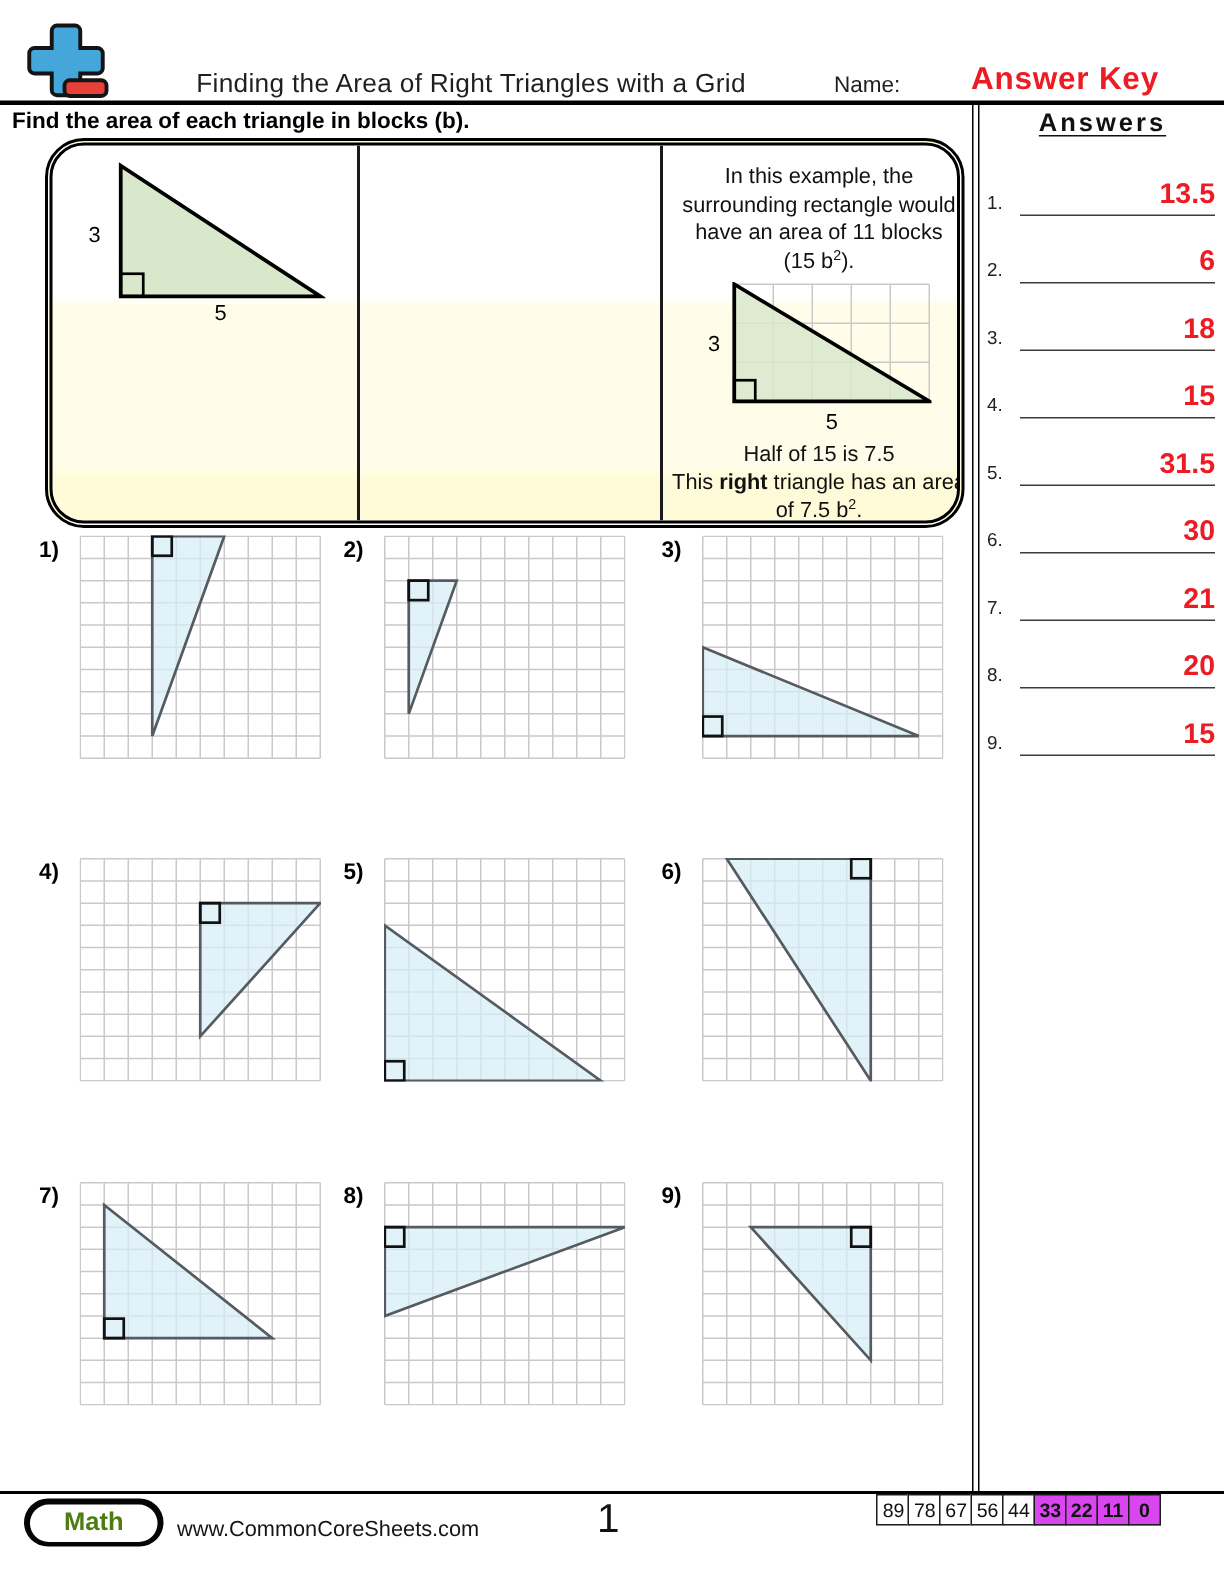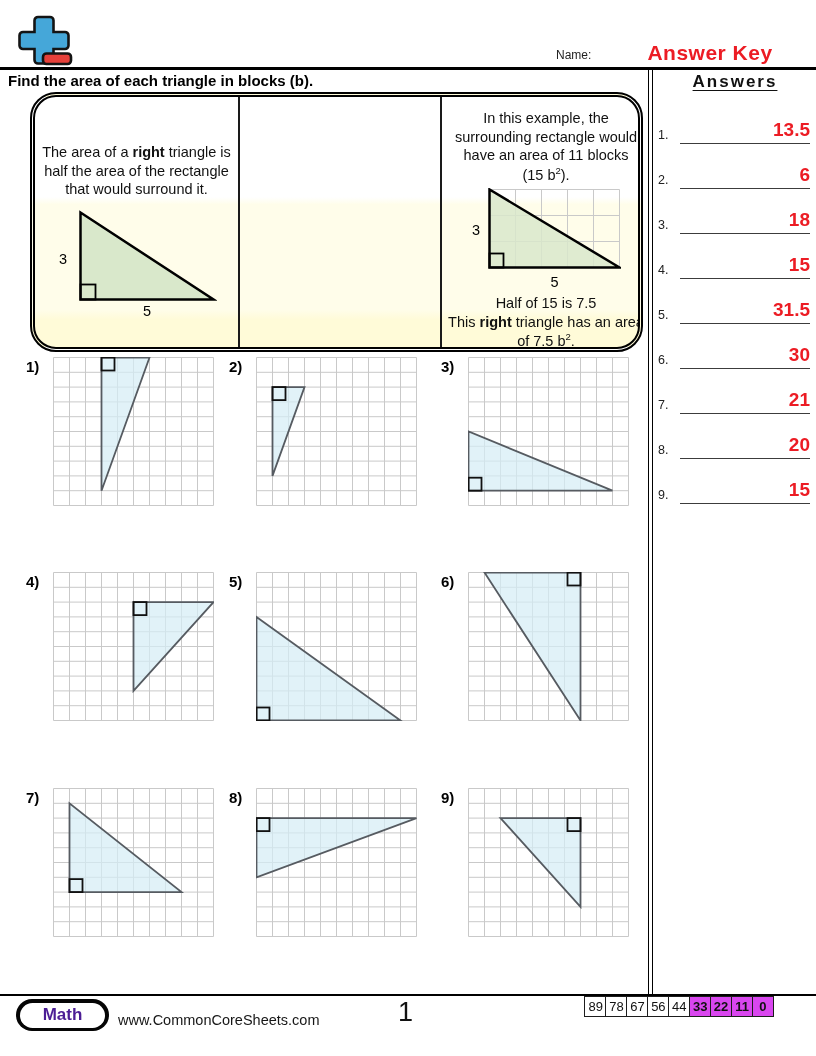--- a/index.html
+++ b/index.html
@@ -4,21 +4,21 @@
 <style>
   * { margin:0; padding:0; box-sizing:border-box; }
   html,body { background:#e8e8e8; }
   body { font-family:"Liberation Sans", sans-serif; }
   .page { position:relative; width:816px; height:1056px; background:#fff; margin:0 auto; overflow:hidden; }
 
   
   .logo { position:absolute; left:17px; top:13px; }
   .hdr-title { position:absolute; left:108px; top:45px; width:412px; text-align:center;
                font-size:17.5px; font-weight:500; color:#1f1f1f; letter-spacing:.2px; }
-  .hdr-name { position:absolute; left:556px; top:48px; font-size:12px; color:#1f1f1f; }
+  .hdr-name { position:absolute; left:556px; top:48px; font-size:15px; color:#1f1f1f; }
   .hdr-key  { position:absolute; left:621px; top:41px; width:178px; text-align:center;
               font-size:21px; font-weight:bold; color:#ec1c24; letter-spacing:.5px; }
   .hdr-rule { position:absolute; left:0; top:67px; width:816px; height:3px; background:#000; }
   .instruction { position:absolute; left:8px; top:72px; font-size:15px; font-weight:bold; color:#000; }
 
   
   .ans-sep { position:absolute; left:648px; top:70px; height:924px; width:5px;
              border-left:1.6px solid #000; border-right:1.6px solid #000; }
   .ans-head { position:absolute; left:656px; top:72px; width:158px; text-align:center;
               font-size:17px; font-weight:bold; letter-spacing:2px; color:#111;
@@ -55,38 +55,39 @@
   
   .problem { position:absolute; display:flex; align-items:flex-start; }
   .problem .plabel { width:27px; font-size:15px; font-weight:bold; color:#000; padding-top:1px; }
 
   
   .ftr-rule { position:absolute; left:0; top:994px; width:816px; height:2px; background:#000; }
   .badge { position:absolute; left:16px; top:999px; width:93px; height:32px;
            background:#050505; border-radius:16px; }
   .badge .pill { position:absolute; left:4px; top:3.5px; right:4px; bottom:3.5px;
                  background:#fff; border-radius:13px; display:flex; align-items:center; justify-content:center;
-                 font-size:17px; font-weight:bold; color:#4c1d95; }
+                 font-size:17px; font-weight:bold; color:#4d7c0f; }
   .site { position:absolute; left:118px; top:1012px; font-size:14.5px; color:#161616; }
   .pagenum { position:absolute; left:398px; top:997px; font-size:27px; color:#111; }
   .score-label { position:absolute; left:584px; top:1001px; font-size:13px; color:#111; }
   .score-row { position:absolute; left:586px; top:996px; display:flex; }
   .score-box { width:22.5px; height:21px; border:1.6px solid #1c1c1c; margin-left:-1.6px;
                display:flex; align-items:center; justify-content:center; font-size:13px; color:#111; background:#fff; }
   .score-box.blue { background:#d946ef;font-weight:bold; }
 </style>
 </head>
 <body>
 
 <div class="page">
 
   <svg class="logo" width="58" height="54" viewBox="0 0 58 54">
     <path d="M21 4 h12 a3.5 3.5 0 0 1 3.5 3.5 V19 H48 a3.5 3.5 0 0 1 3.5 3.5 v10 a3.5 3.5 0 0 1 -3.5 3.5 H36.5 V47 a3.5 3.5 0 0 1 -3.5 3.5 H21 A3.5 3.5 0 0 1 17.5 47 V36 H6 a3.5 3.5 0 0 1 -3.5 -3.5 v-10 A3.5 3.5 0 0 1 6 19 h11.5 V7.5 A3.5 3.5 0 0 1 21 4 z" fill="#45a7d9" stroke="#141414" stroke-width="2.6"></path>
     <rect x="26" y="40.5" width="28" height="10.5" rx="3.5" fill="#e6403a" stroke="#141414" stroke-width="2.6"></rect>
   </svg>
+  <div class="hdr-title">Finding the Area of Right Triangles with a Grid</div>
   <div class="hdr-name">Name:</div>
   <div class="hdr-key">Answer Key</div>
   <div class="hdr-rule"></div>
   <div class="instruction">Find the area of each triangle in blocks (b).</div>
 
   <div class="ans-sep"></div>
   <div class="ans-head">Answers</div>
   <div id="answers-list">
   <div class="answer-row" style="top: 108px;">
     <span class="num">1.</span>
@@ -129,23 +130,20 @@
   </div>
 
   <div class="answer-row" style="top: 468px;">
     <span class="num">9.</span>
     <div class="val">15</div>
   </div>
 </div>
 
   <div class="example">
     <div class="ex-col ex-col1">
-      <div class="ex-text">
-        <span>The area of a </span><b>right</b><span> triangle is half the area of the rectangle that would surround it.</span>
-      </div>
       <div class="ex-triwrap">
         <svg id="ex-left-svg" width="140" height="94" viewBox="0 0 140 94">
             <polygon points="3.5,3.5 3.5,90.5 136.5,90.5" fill="#d9e8cb" fill-opacity="1" stroke="#000" stroke-width="2.5" stroke-linejoin="miter"></polygon>
             <rect x="3.5" y="75.5" width="15" height="15" fill="none" stroke="#000" stroke-width="1.8"></rect>
           </svg>
         <span class="lbl-v">3</span>
         <span class="lbl-h">5</span>
       </div>
     </div>
     <div class="ex-col ex-col2"></div>

